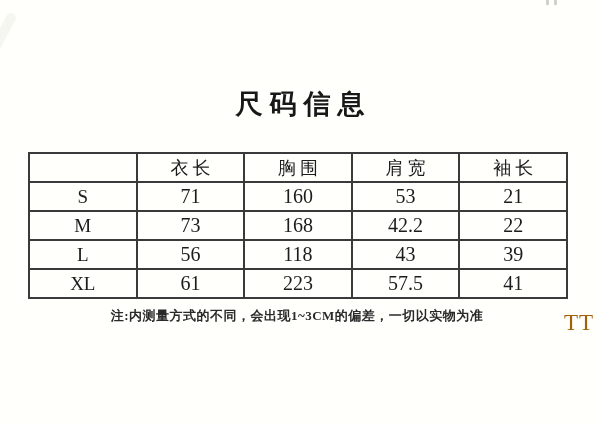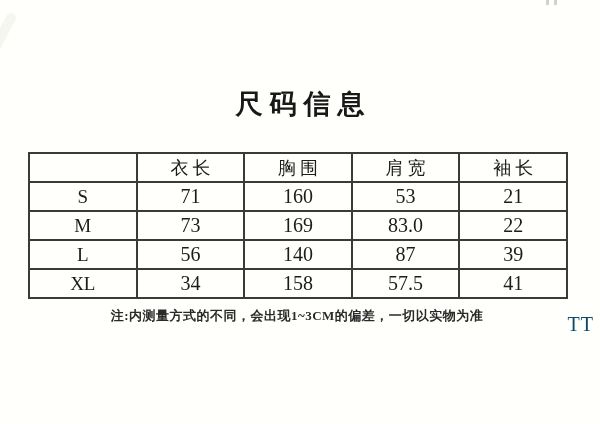--- a/index.html
+++ b/index.html
@@ -98,23 +98,23 @@
     text-align: center;
     font-size: 13px;
     font-weight: 600;
     color: #2a2a2a;
     letter-spacing: 0.5px;
   }
   .watermark-tt {
     position: absolute;
     right: 6px;
     bottom: 7px;
-    font-size: 20px;
+    font-size: 23px;
     letter-spacing: 1px;
-    color: #0c4a6e;
+    color: #a16207;
     font-family: "Liberation Serif", "DejaVu Serif", serif;
   }
 </style>
 </head>
 <body>
 
 <div class="page">
 
   <div class="corner-smudge"></div>
 
@@ -139,35 +139,35 @@
       <tr>
         <td class="size-cell">S</td>
         <td>71</td>
         <td>160</td>
         <td>53</td>
         <td>21</td>
       </tr>
       <tr>
         <td class="size-cell">M</td>
         <td>73</td>
-        <td>169</td>
-        <td>83.0</td>
+        <td>168</td>
+        <td>42.2</td>
         <td>22</td>
       </tr>
       <tr>
         <td class="size-cell">L</td>
         <td>56</td>
-        <td>140</td>
-        <td>87</td>
+        <td>118</td>
+        <td>43</td>
         <td>39</td>
       </tr>
       <tr>
         <td class="size-cell">XL</td>
-        <td>34</td>
-        <td>158</td>
+        <td>61</td>
+        <td>223</td>
         <td>57.5</td>
         <td>41</td>
       </tr>
     </tbody>
   </table>
 
   <p class="measurement-note">注:内测量方式的不同，会出现1~3CM的偏差，一切以实物为准</p>
 
   <div class="watermark-tt">TT</div>
 

